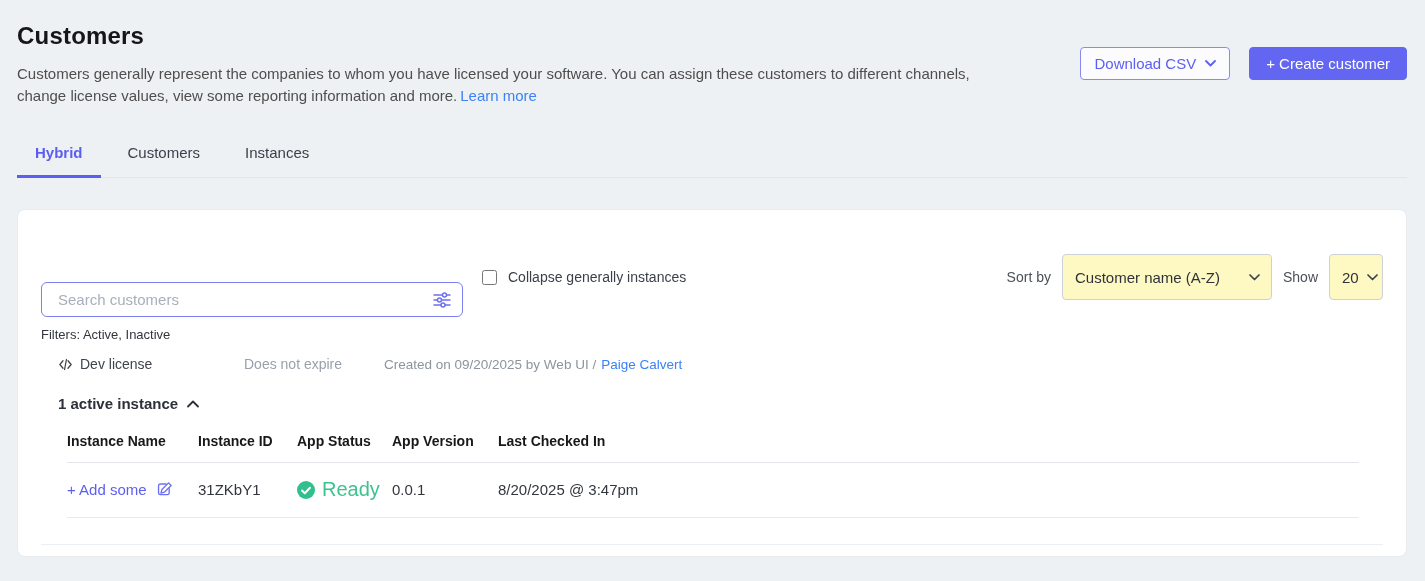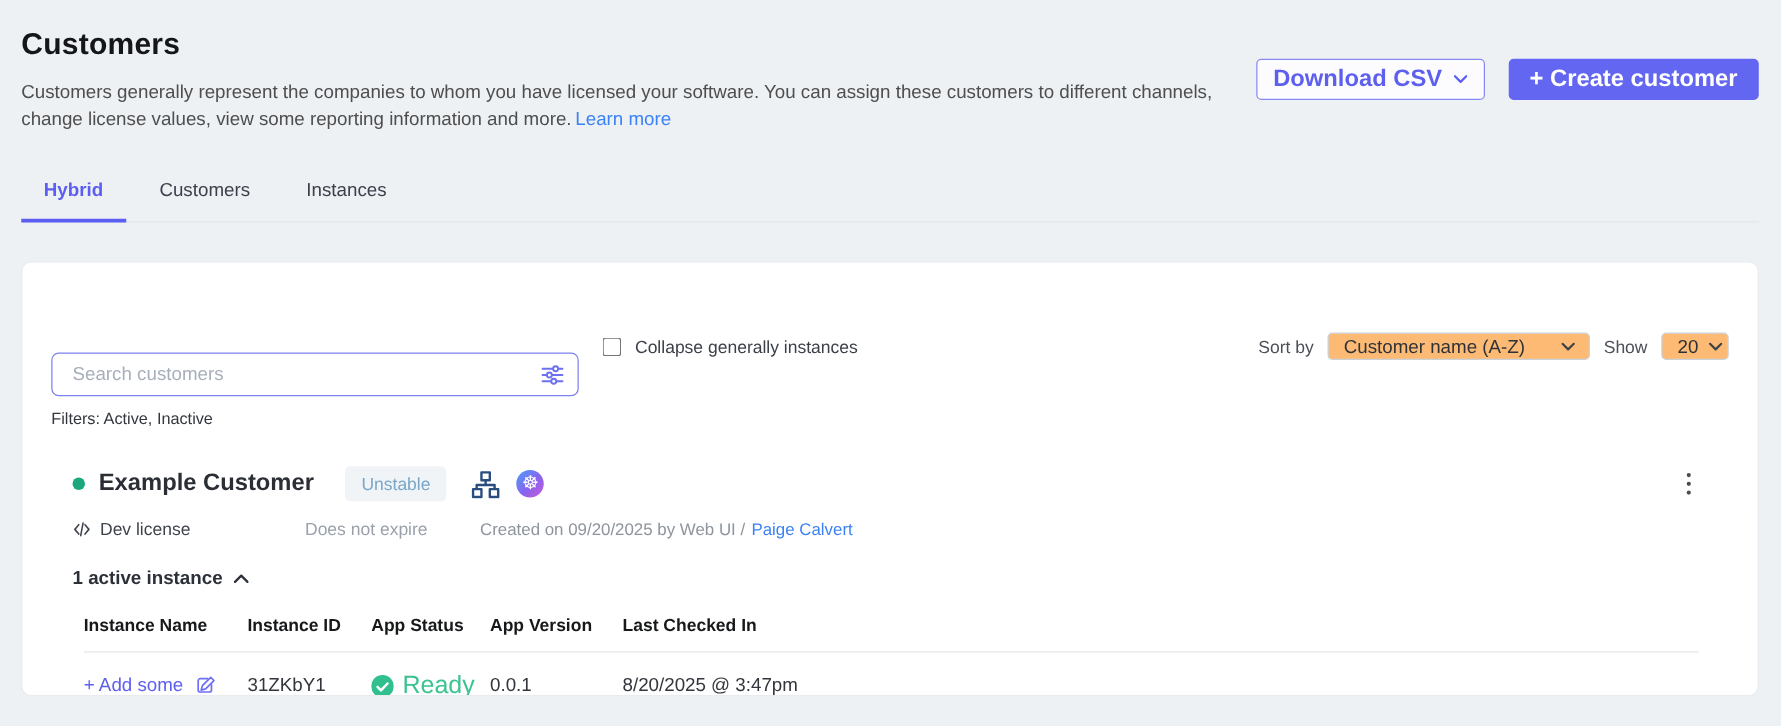--- a/index.html
+++ b/index.html
@@ -11,21 +11,21 @@
     overflow:hidden;
   }
   .page { position:relative; width:1425px; height:581px; }
 
   
   .header { position:relative; padding:22px 18px 0 17px; }
   .page-title { font-size:24px; font-weight:bold; color:#15161a; letter-spacing:.2px; }
   .page-desc { margin-top:13px; max-width:975px; font-size:15px; line-height:22px; color:#4e4e4e; }
   .learn-more { color:#3b82f6; text-decoration:none; cursor:pointer; margin-left:3px; }
   .header-actions { position:absolute; top:47px; right:18px; display:flex; gap:19px; }
-  .btn { height:33px; border-radius:4px; font-family:inherit; font-size:19px; font-weight:bold; cursor:pointer; display:inline-flex; align-items:center; }
+  .btn { height:33px; border-radius:4px; font-family:inherit; font-size:15px; font-weight:normal; cursor:pointer; display:inline-flex; align-items:center; }
   .btn-outline { background:#fcfcff; border:1px solid #888af2; color:#5d5fef; padding:0 13px; gap:9px; }
   .btn-primary { background:#6366f1; border:1px solid #6366f1; color:#ffffff; padding:0 16px; }
 
   
   .tabs { display:flex; margin:37px 18px 0 17px; border-bottom:1px solid #e2e5e9; }
   .tab { padding:0 18px 14px; margin-right:9px; font-size:15px; color:#3a3f4a; cursor:pointer; border-bottom:3px solid transparent; margin-bottom:-1px; }
   .tab.active { color:#5b5ef0; font-weight:bold; border-bottom-color:#5b5ef0; }
 
   
   .card {
@@ -39,21 +39,21 @@
     padding:0 42px 0 16px; font-family:inherit; font-size:15px; color:#333; outline:none; background:#fff;
   }
   .search-input::placeholder { color:#a8afbc; }
   .filter-btn { position:absolute; right:11px; top:8px; width:20px; height:20px; cursor:pointer; display:flex; }
   .collapse-ctl { display:flex; align-items:center; gap:11px; margin-left:19px; font-size:14px; color:#3a3f48; }
   .collapse-ctl input { width:15px; height:15px; cursor:pointer; accent-color:#5b5ef0; }
   .sort-group { margin-left:auto; display:flex; align-items:center; gap:11px; }
   .ctl-label { font-size:14px; color:#4b5058; }
   .select {
     display:inline-flex; align-items:center; justify-content:space-between;
-    height:22px; border:1px solid #ccd1d7; border-radius:4px; background:#fdba74;
+    height:46px; border:1px solid #ccd1d7; border-radius:4px; background:#fef9c3;
     padding:0 11px 0 12px; font-size:15px; color:#2f3339; cursor:pointer; gap:8px;
   }
   .select.sort { width:210px; }
   .select.show { width:54px; }
   .filters-summary { margin-top:10px; font-size:13px; color:#32363d; }
 
   
   .cust-head { display:flex; align-items:center; margin-top:31px; }
   .dot { width:10px; height:10px; border-radius:50%; background:#1ca87c; margin-left:17px; }
   .cust-name { font-size:19px; font-weight:bold; color:#2b2e34; margin-left:11px; cursor:pointer; }
@@ -148,41 +148,20 @@
               <svg width="11" height="7" viewBox="0 0 11 7">
                 <polyline points="1,1 5.5,5.5 10,1" fill="none" stroke="#3e434a" stroke-width="1.7" stroke-linecap="round" stroke-linejoin="round"></polyline>
               </svg>
             </span>
         </div>
       </div>
     </div>
     <div class="filters-summary">Filters: Active, Inactive</div>
 
     <div>
-      <div class="cust-head">
-        <span class="dot"></span>
-        <span class="cust-name">Example Customer</span>
-        <span class="badge">Unstable</span>
-        <span class="head-ic">
-          <svg width="23" height="23" viewBox="0 0 24 24" fill="none" stroke="#2a4d7f" stroke-width="2" stroke-linejoin="round">
-            <rect x="8.5" y="2" width="7" height="6.5"></rect>
-            <path d="M12 8.5 v4 M4.5 16 v-3.5 h15 V16"></path>
-            <rect x="1.5" y="16" width="7" height="6.5"></rect>
-            <rect x="15.5" y="16" width="7" height="6.5"></rect>
-          </svg>
-        </span>
-        <span class="k8s">☸</span>
-        <span class="kebab">
-          <svg width="4" height="18" viewBox="0 0 4 18">
-              <circle cx="2" cy="2" r="1.7" fill="#4d4d4d"></circle>
-              <circle cx="2" cy="9" r="1.7" fill="#4d4d4d"></circle>
-              <circle cx="2" cy="16" r="1.7" fill="#4d4d4d"></circle>
-            </svg>
-        </span>
-      </div>
 
       <div class="cust-meta">
         <span class="license">
           <span>
             <svg width="15" height="15" viewBox="0 0 24 24" fill="none" stroke="#3f444c" stroke-width="2" stroke-linecap="round" stroke-linejoin="round">
               <path d="M8 6 L3 12 L8 18"></path>
                 <path d="M16 6 L21 12 L16 18"></path>
                 <path d="M13.5 4 L10.5 20"></path>
             </svg>
           </span>

